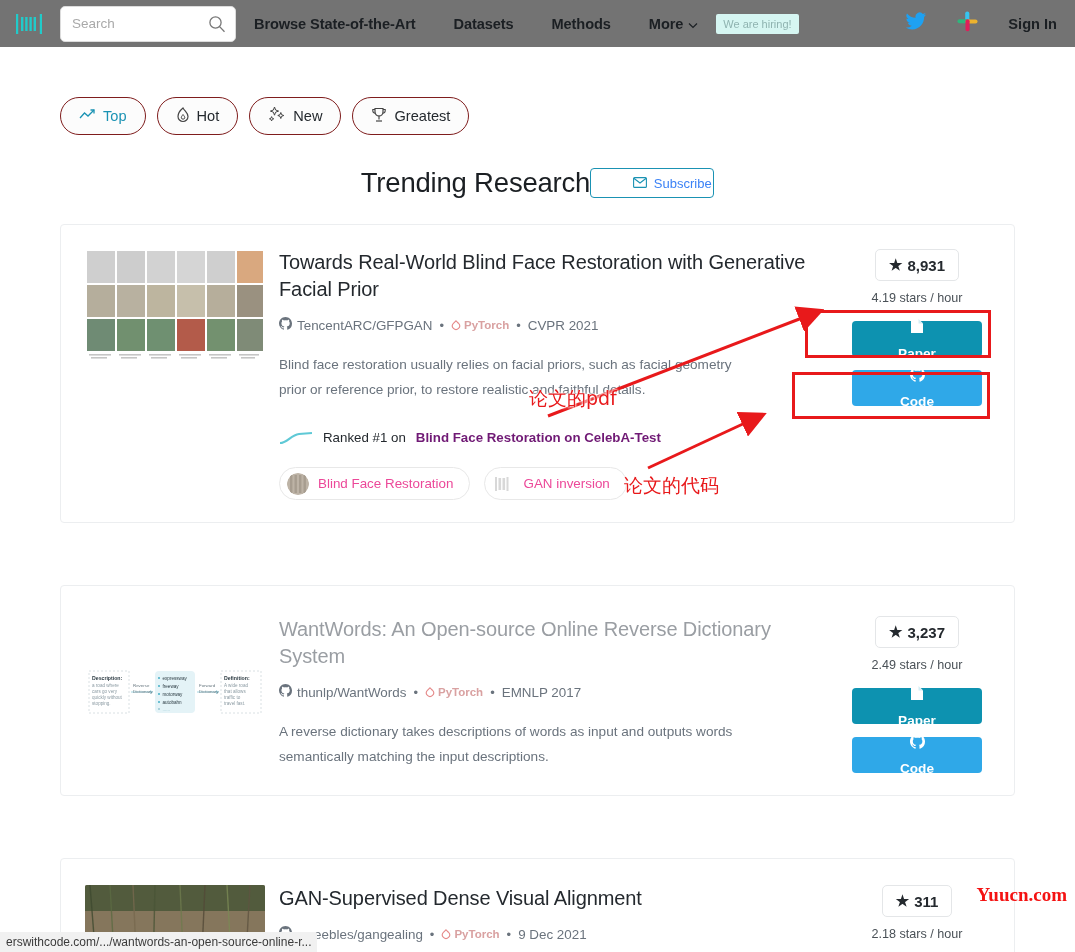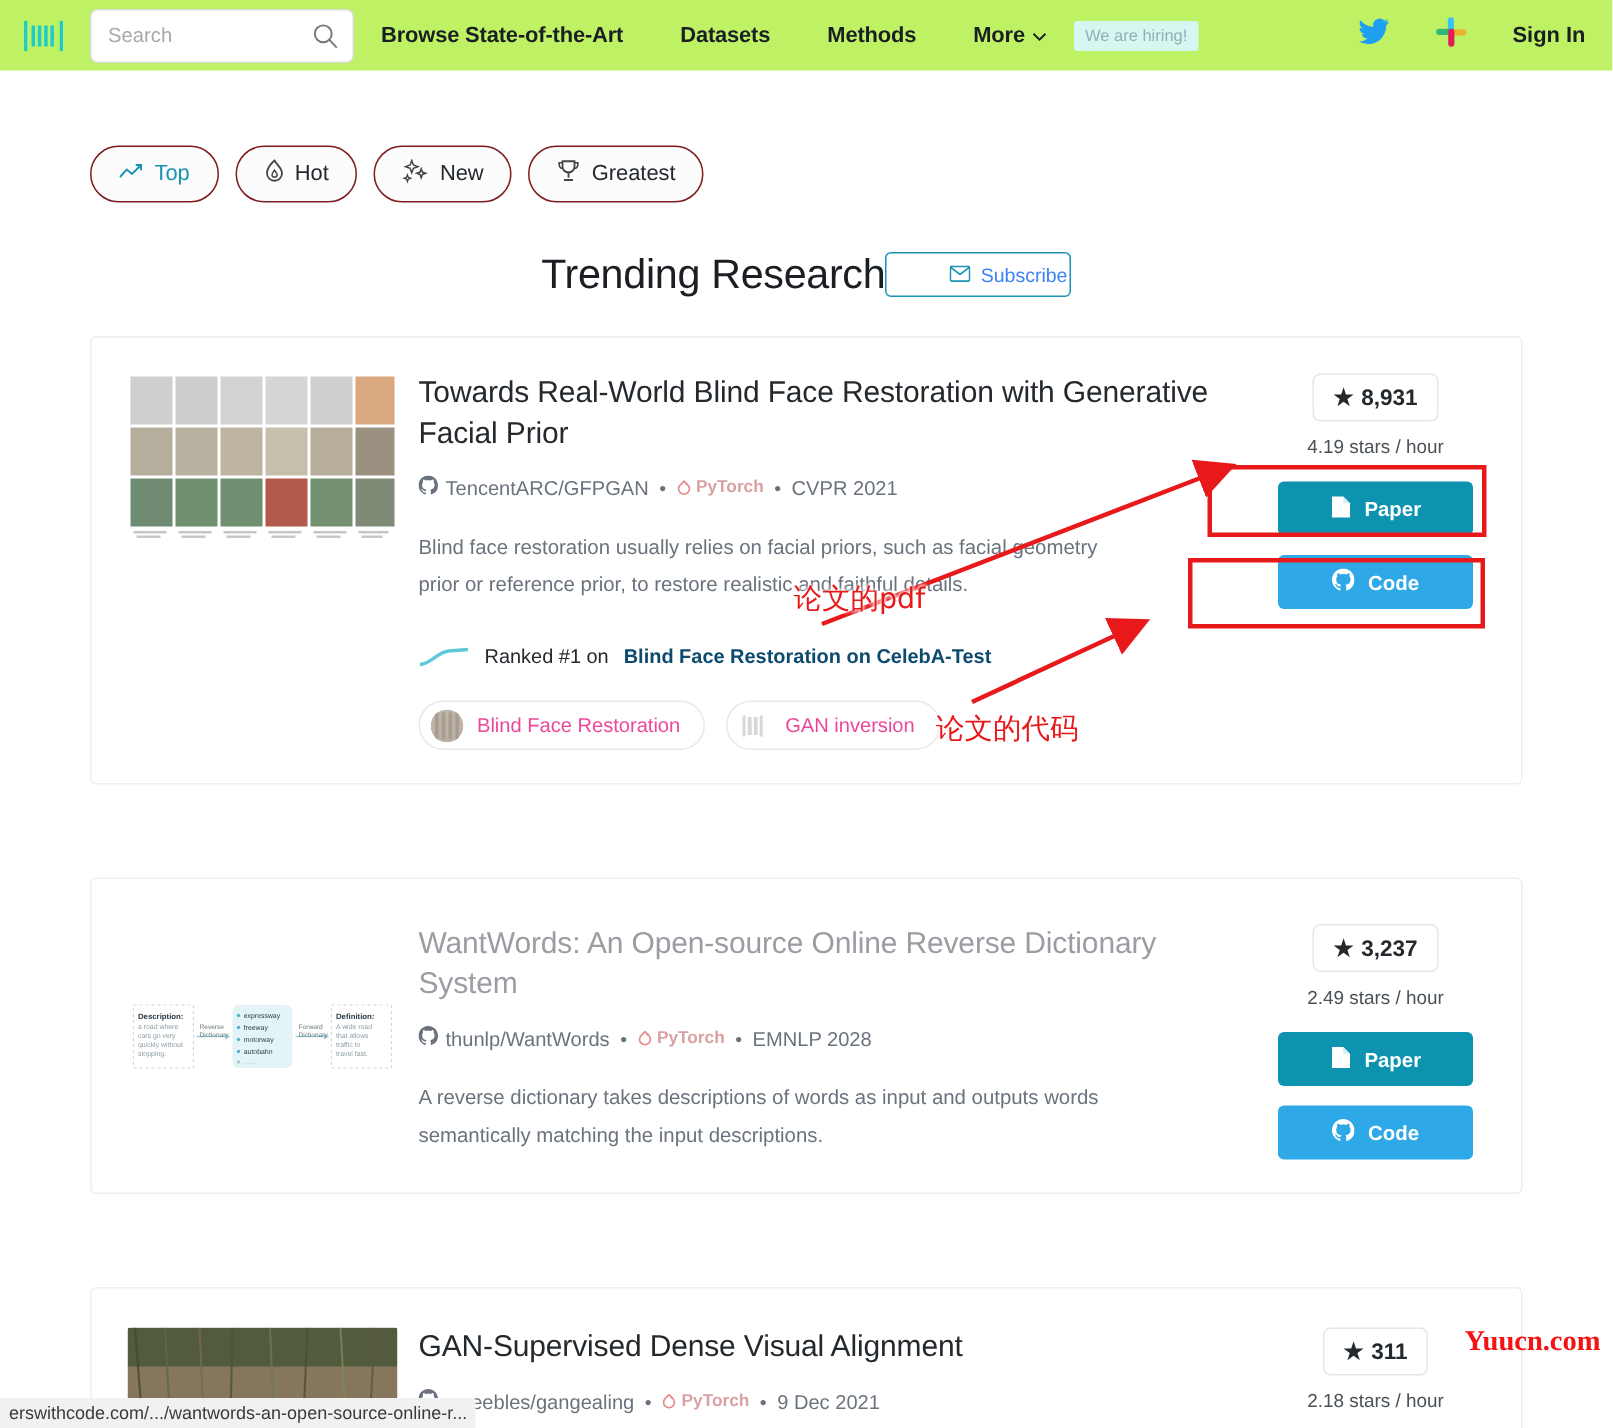--- a/index.html
+++ b/index.html
@@ -10,21 +10,21 @@
     overflow: hidden;
     position: relative;
   }
 
   
   .navbar {
     height: 47px;
     display: flex;
     align-items: center;
     padding: 0 18px 0 14px;
-    background: #bef264;
+    background: #737373;
     position: relative;
     z-index: 5;
   }
   .logo {
     width: 30px; height: 28px;
     display: flex; align-items: center; justify-content: center;
     flex: 0 0 auto;
   }
   .search-wrap {
     position: relative;
@@ -105,21 +105,21 @@
     display: flex; align-items: center; gap: 7px; flex-wrap: wrap;
   }
   .meta .repo { display:flex; align-items:center; gap:5px; }
   .dot { color: #6a737d; font-size: 13px; }
   .pytorch { display: flex; align-items: center; gap: 3px; color: #d9a1a1; font-size: 11.5px; font-weight: bold;}
   .abstract {
     margin-top: 19px; font-size: 13.6px; line-height: 25px; color: #6a737d;
     max-width: 460px;
   }
   .ranked { margin-top: 28px; display: flex; align-items: center; gap: 10px; font-size: 13.3px; color: #24292e; }
-  .ranked-link { color: #0c4a6e; font-weight: bold; cursor: pointer; }
+  .ranked-link { color: #701a75; font-weight: bold; cursor: pointer; }
   .spark { width: 34px; height: 14px; }
   .tags { margin-top: 22px; display: flex; gap: 14px; }
   .tag {
     display: flex; align-items: center; gap: 9px;
     height: 33px; padding: 0 16px 0 7px;
     border: 1px solid #e8e8e8; border-radius: 17px;
     font-size: 13.4px; color: #ec4899; background: #fff; cursor: pointer;
   }
   .tag-thumb { width: 22px; height: 22px; border-radius: 50%; overflow: hidden; flex:0 0 auto;}
   .tag-thumb2 { width: 22px; height: 22px; display:flex; align-items:center; justify-content:center; flex:0 0 auto;}
@@ -130,20 +130,21 @@
     min-width: 64px; height: 32px; padding: 0 13px;
     border: 1px solid #e4e6e8; border-radius: 5px;
     font-size: 15px; font-weight: bold; color: #24292e; background:#fff; cursor: pointer;
   }
   .rate { margin-top: 10px; font-size: 12.6px; color: #4a5157; }
   .btn {
     display: flex; align-items: center; justify-content: center; gap: 9px;
     width: 130px; height: 36px; border-radius: 4px;
     color: #fff; font-size: 13.6px; font-weight: bold; cursor: pointer;
     border: none;
+    flex-direction: column;
   }
   .btn-paper { background: #0d92b0; margin-top: 16px; }
   .btn-code { background: #2fa8e8; margin-top: 13px; }
 
   
   .anno-box { position: absolute; border: 3px solid #e8191b; pointer-events: none; z-index: 20; }
   .anno-text {
     position: absolute; color: #e8191b; font-size: 19px; z-index: 21;
     font-family: "DejaVu Sans", sans-serif; white-space: nowrap;
     text-shadow: 0 0 3px #fff, 0 0 3px #fff, 0 0 2px #fff;
@@ -470,21 +471,21 @@
         </span>
         <span class="dot">•</span>
         <span class="pytorch">
           <svg width="10" height="11" viewBox="0 0 10 11">
               <path d="M5 0.8 L7.6 3.4 A3.6 3.6 0 1 1 2.4 3.4 Z" fill="none" stroke="#e58a8a" stroke-width="1.1"></path>
               <circle cx="6.6" cy="2.6" r="0.7" fill="#e58a8a"></circle>
             </svg>
           <span>PyTorch</span>
         </span>
         <span class="dot">•</span>
-        <span>EMNLP 2028</span>
+        <span>EMNLP 2017</span>
       </div>
       <div class="abstract" style="max-width:470px;">A reverse dictionary takes descriptions of words as input and outputs words semantically matching the input descriptions.</div>
     </div>
 
     <div class="card-side">
       <div class="stars">
         <span>★</span>
         <span>3,237</span>
       </div>
       <div class="rate">2.49 stars / hour</div>

